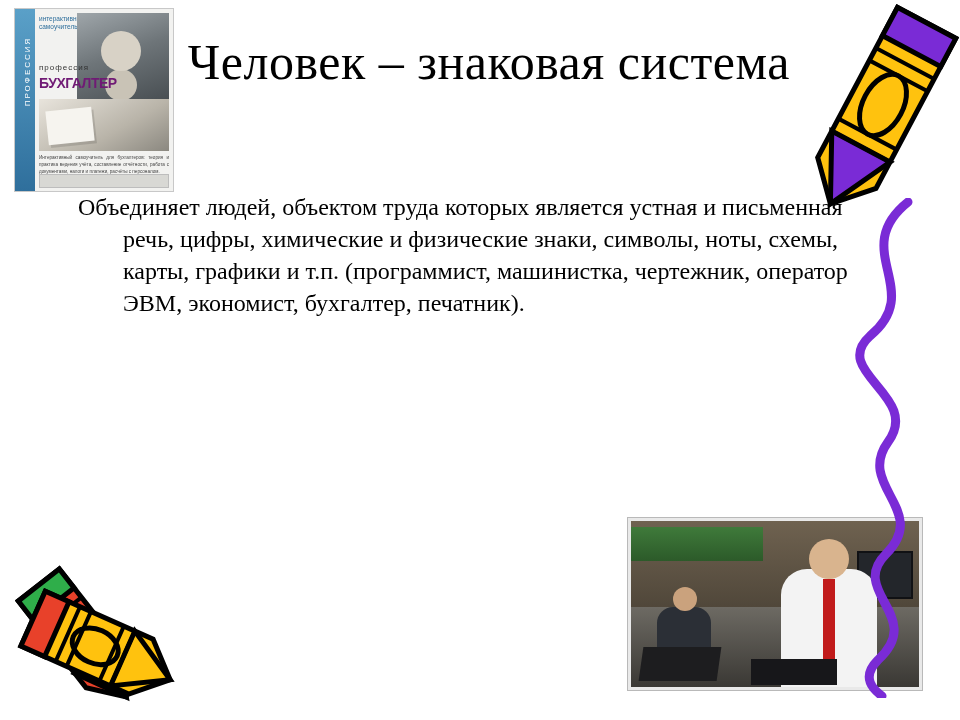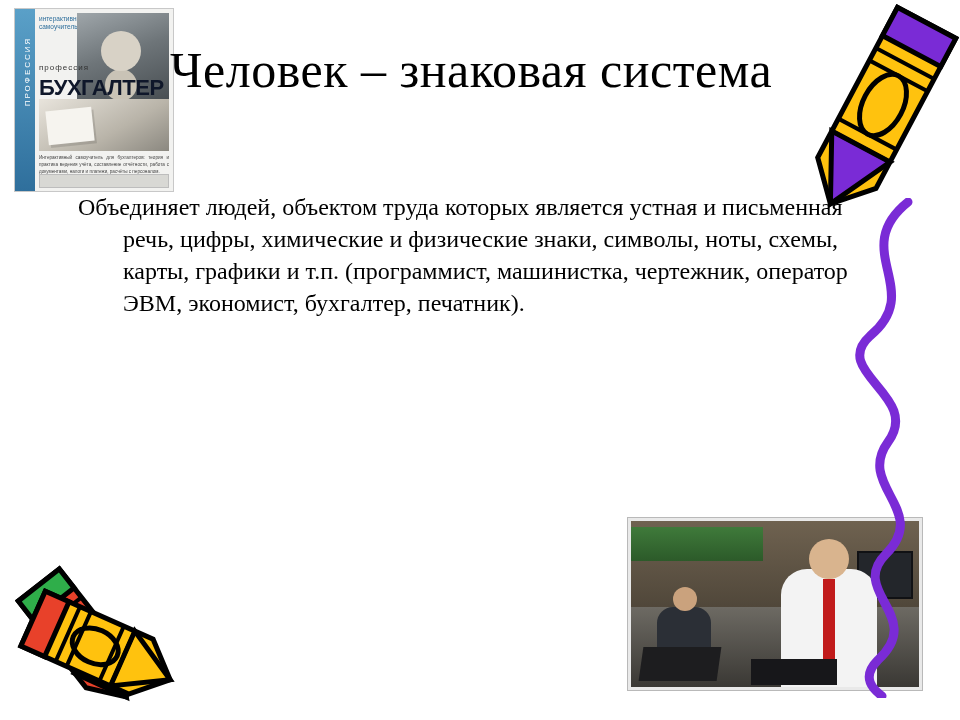--- a/index.html
+++ b/index.html
@@ -19,23 +19,23 @@
   .slide {
     position: absolute;
     inset: 0;
     background: #ffffff;
   }
 
   
   .title {
     position: absolute;
     left: 170px;
-    top: 40px;
+    top: 32px;
     width: 620px;
-    text-align: left;
+    text-align: right;
     font-family: "Liberation Serif", serif;
     font-size: 50px;
     line-height: 1.22;
     color: #000000;
     letter-spacing: 0.5px;
   }
 
   
   .body-text {
     position: absolute;
@@ -118,22 +118,22 @@
     font-size: 8px;
     color: #333333;
     letter-spacing: 1px;
   }
   .brochure .hdr3 {
     position: absolute;
     left: 24px;
     top: 66px;
     font-family: "Liberation Sans", sans-serif;
     font-weight: bold;
-    font-size: 22px;
-    color: #0f172a;
+    font-size: 14px;
+    color: #701a75;
     letter-spacing: -0.5px;
   }
   .brochure .lower-photo {
     position: absolute;
     left: 24px;
     top: 90px;
     right: 4px;
     height: 52px;
     background: linear-gradient(150deg,#e8e4dc 0%,#b9b4a9 60%,#8b8880 100%);
   }

